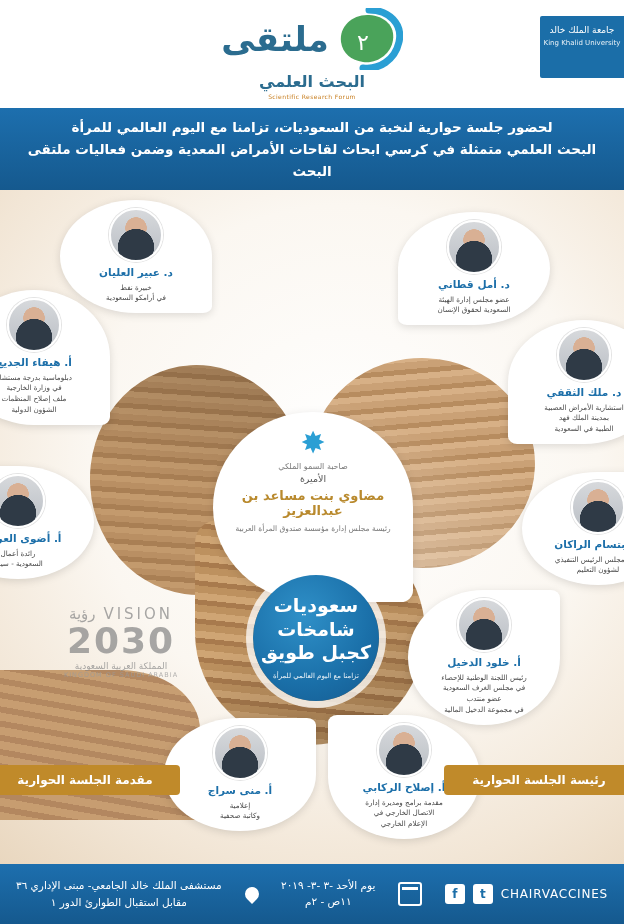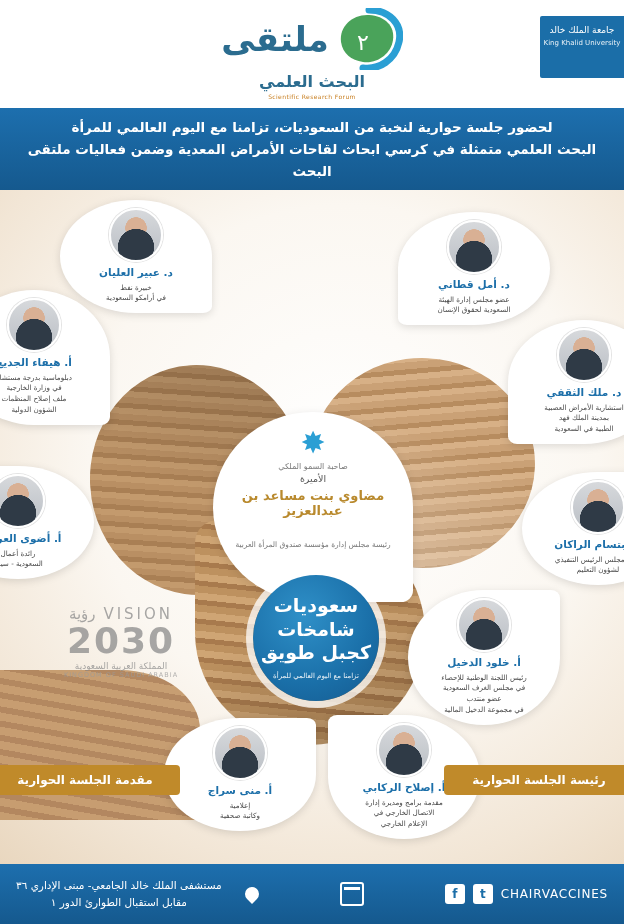--- a/index.html
+++ b/index.html
@@ -127,21 +127,21 @@
     background: #ffffff;
     border-radius: 50% 50% 6% 50%;
     box-shadow: 0 2px 10px rgba(0,0,0,.10);
     z-index: 5;
     text-align: center; padding: 16px 14px 10px;
   }
   .patron .glyph { font-size: 30px; color: #2b9fd4; line-height: 1; margin-bottom: 4px; }
   .patron .t1 { font-size: 8px; color: #7a7a7a; }
   .patron .t2 { font-size: 9.5px; color: #555; margin-top: 2px;}
   .patron .t3 { font-size: 13px; color: #b98a2e; font-weight: bold; margin-top: 4px; }
-  .patron .t4 { font-size: 7.5px; color: #777; margin-top: 21px; line-height: 1.5; }
+  .patron .t4 { font-size: 7.5px; color: #777; margin-top: 5px; line-height: 1.5; }
 
   
   .person {
     position: absolute;
     width: 152px;
     background: #ffffff;
     box-shadow: 0 2px 9px rgba(0,0,0,.13);
     text-align: center;
     padding: 8px 7px 9px;
     z-index: 4;
@@ -352,20 +352,24 @@
 
   <div class="footer">
     <div class="f-social">
       <span class="f-ico">f</span>
       <span class="f-ico">t</span>
       <span class="f-handle">CHAIRVACCINES</span>
     </div>
 
     <div class="f-mid">
       <span class="f-cal"></span>
+      <span class="f-date">
+        <span>يوم الأحد -٣ -٣- ٢٠١٩</span><br>
+        <span>١١ص - ٢م</span>
+      </span>
     </div>
 
     <div class="f-mid">
       <span class="f-pin"></span>
       <span class="f-place">
         <span>مستشفى الملك خالد الجامعي- مبنى الإداري ٣٦</span><br>
         <span>مقابل استقبال الطوارئ الدور ١</span>
       </span>
     </div>
   </div>

